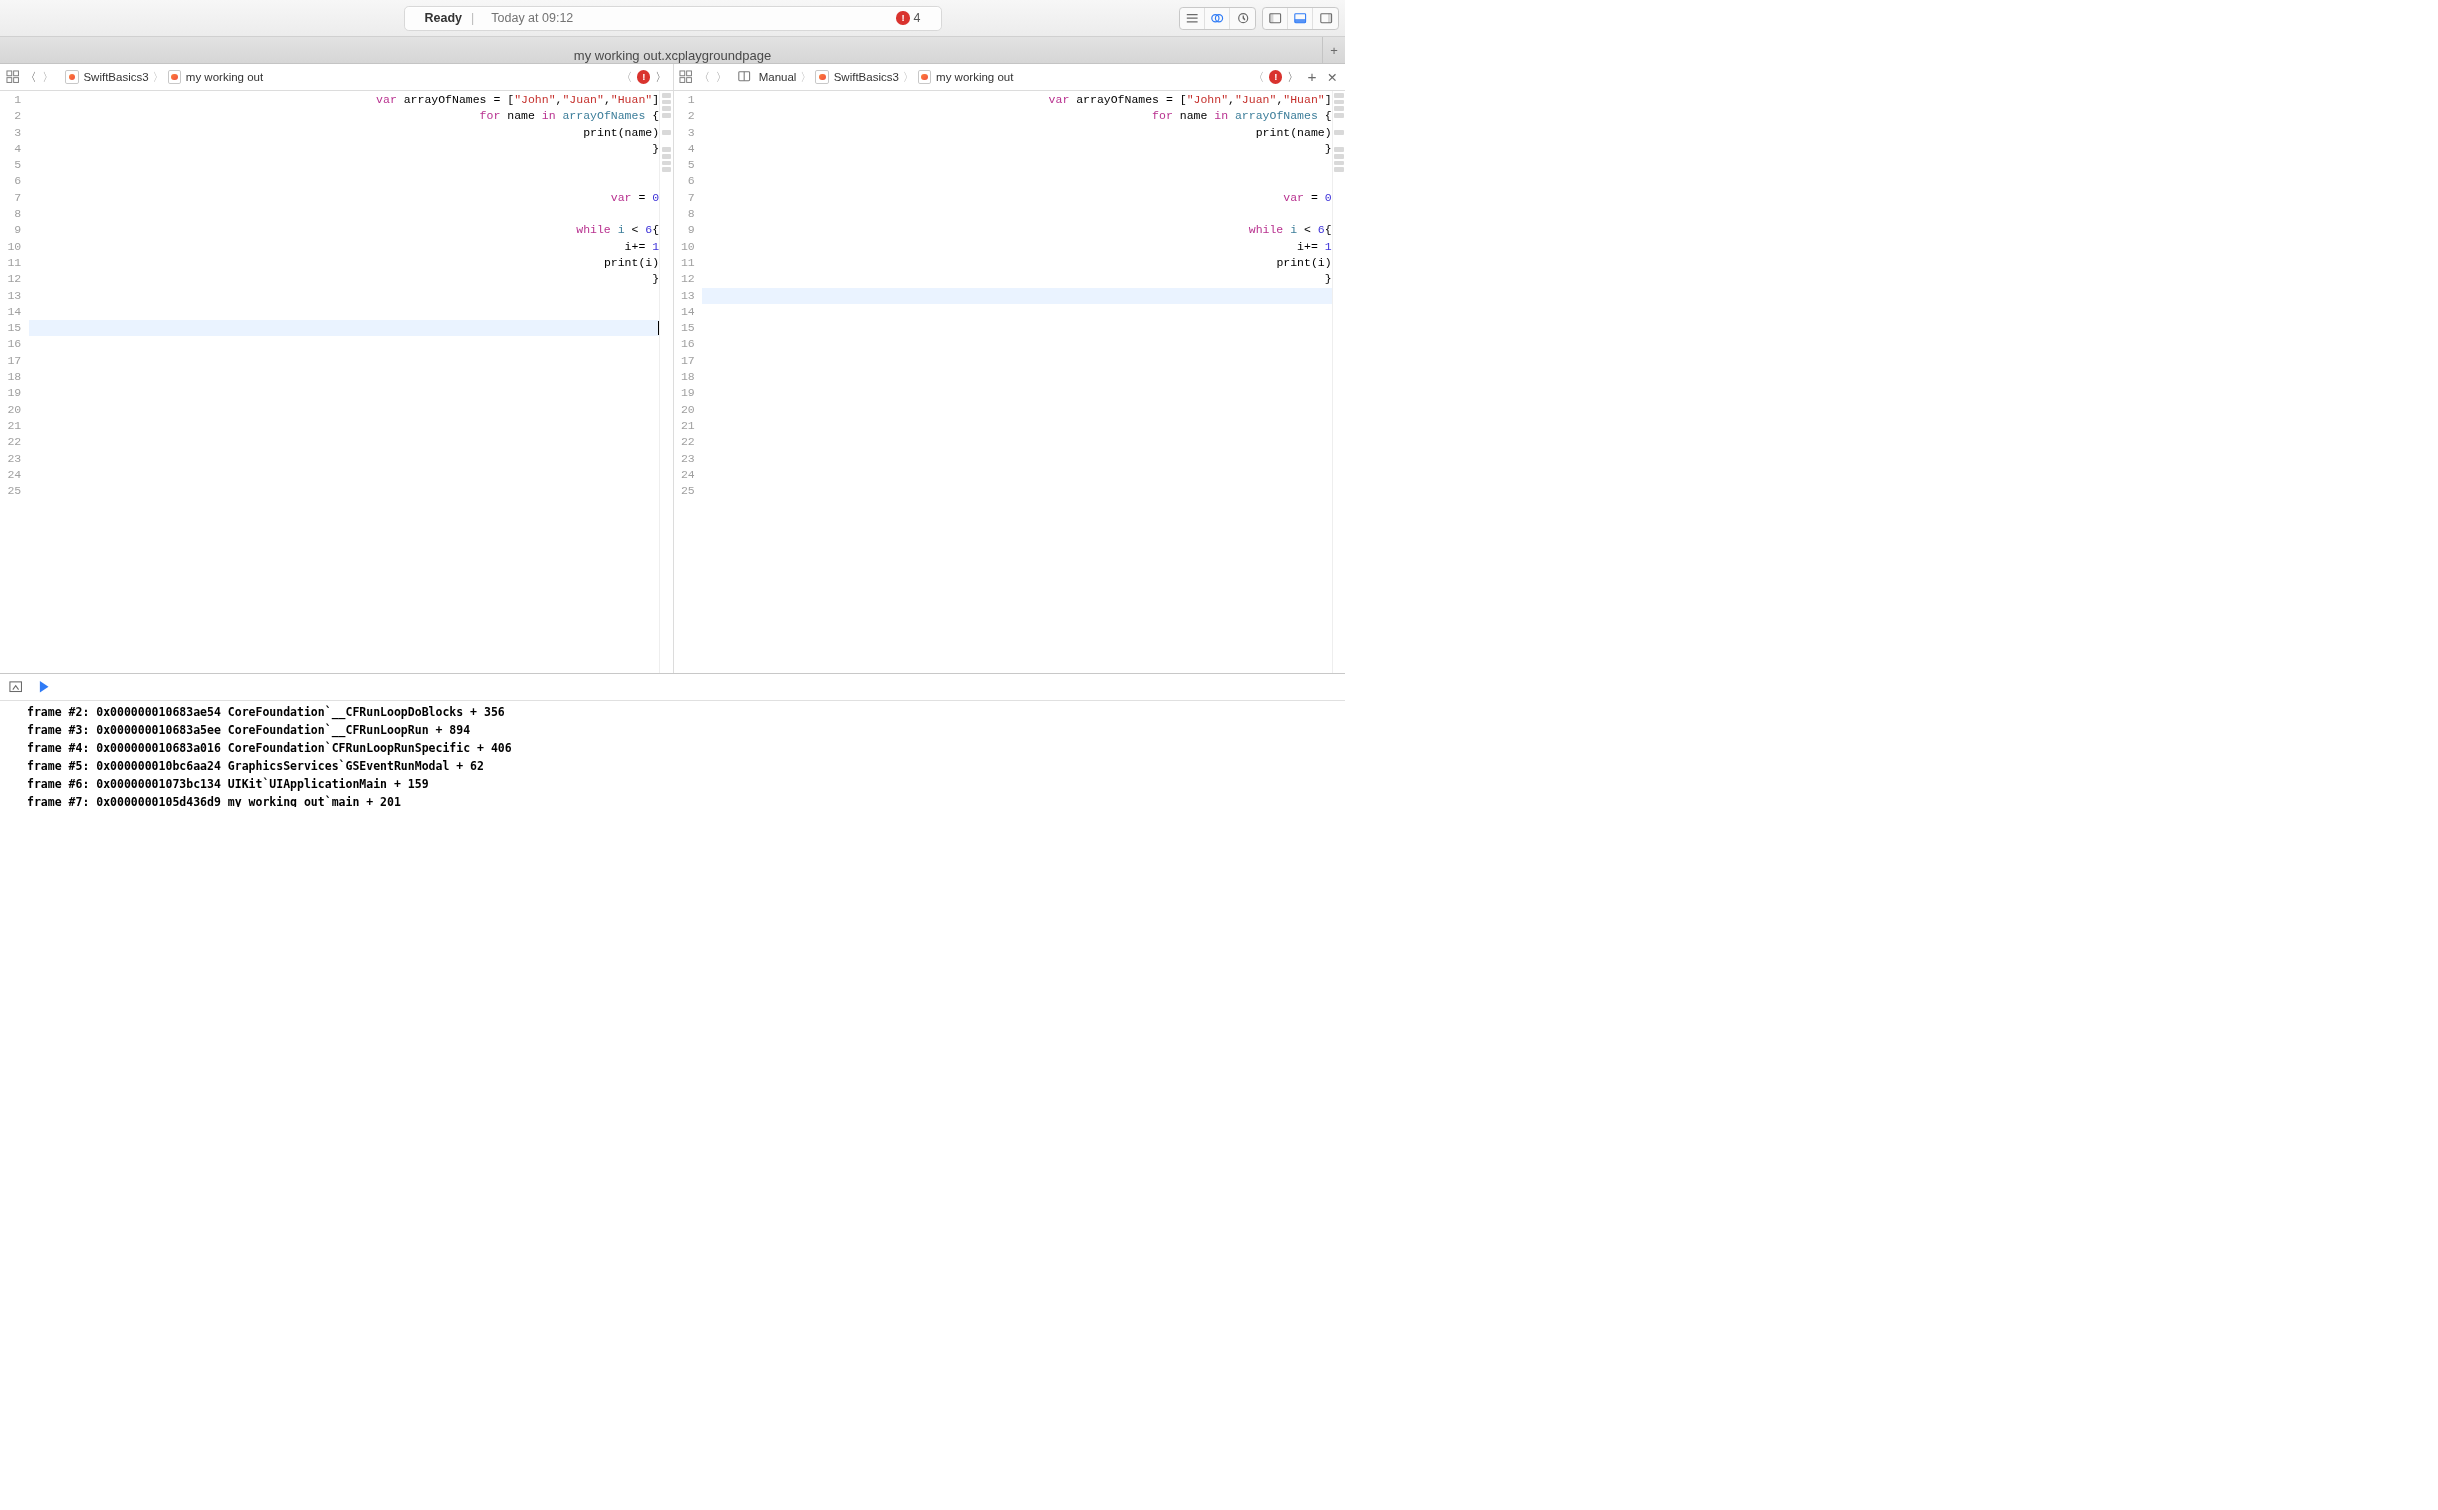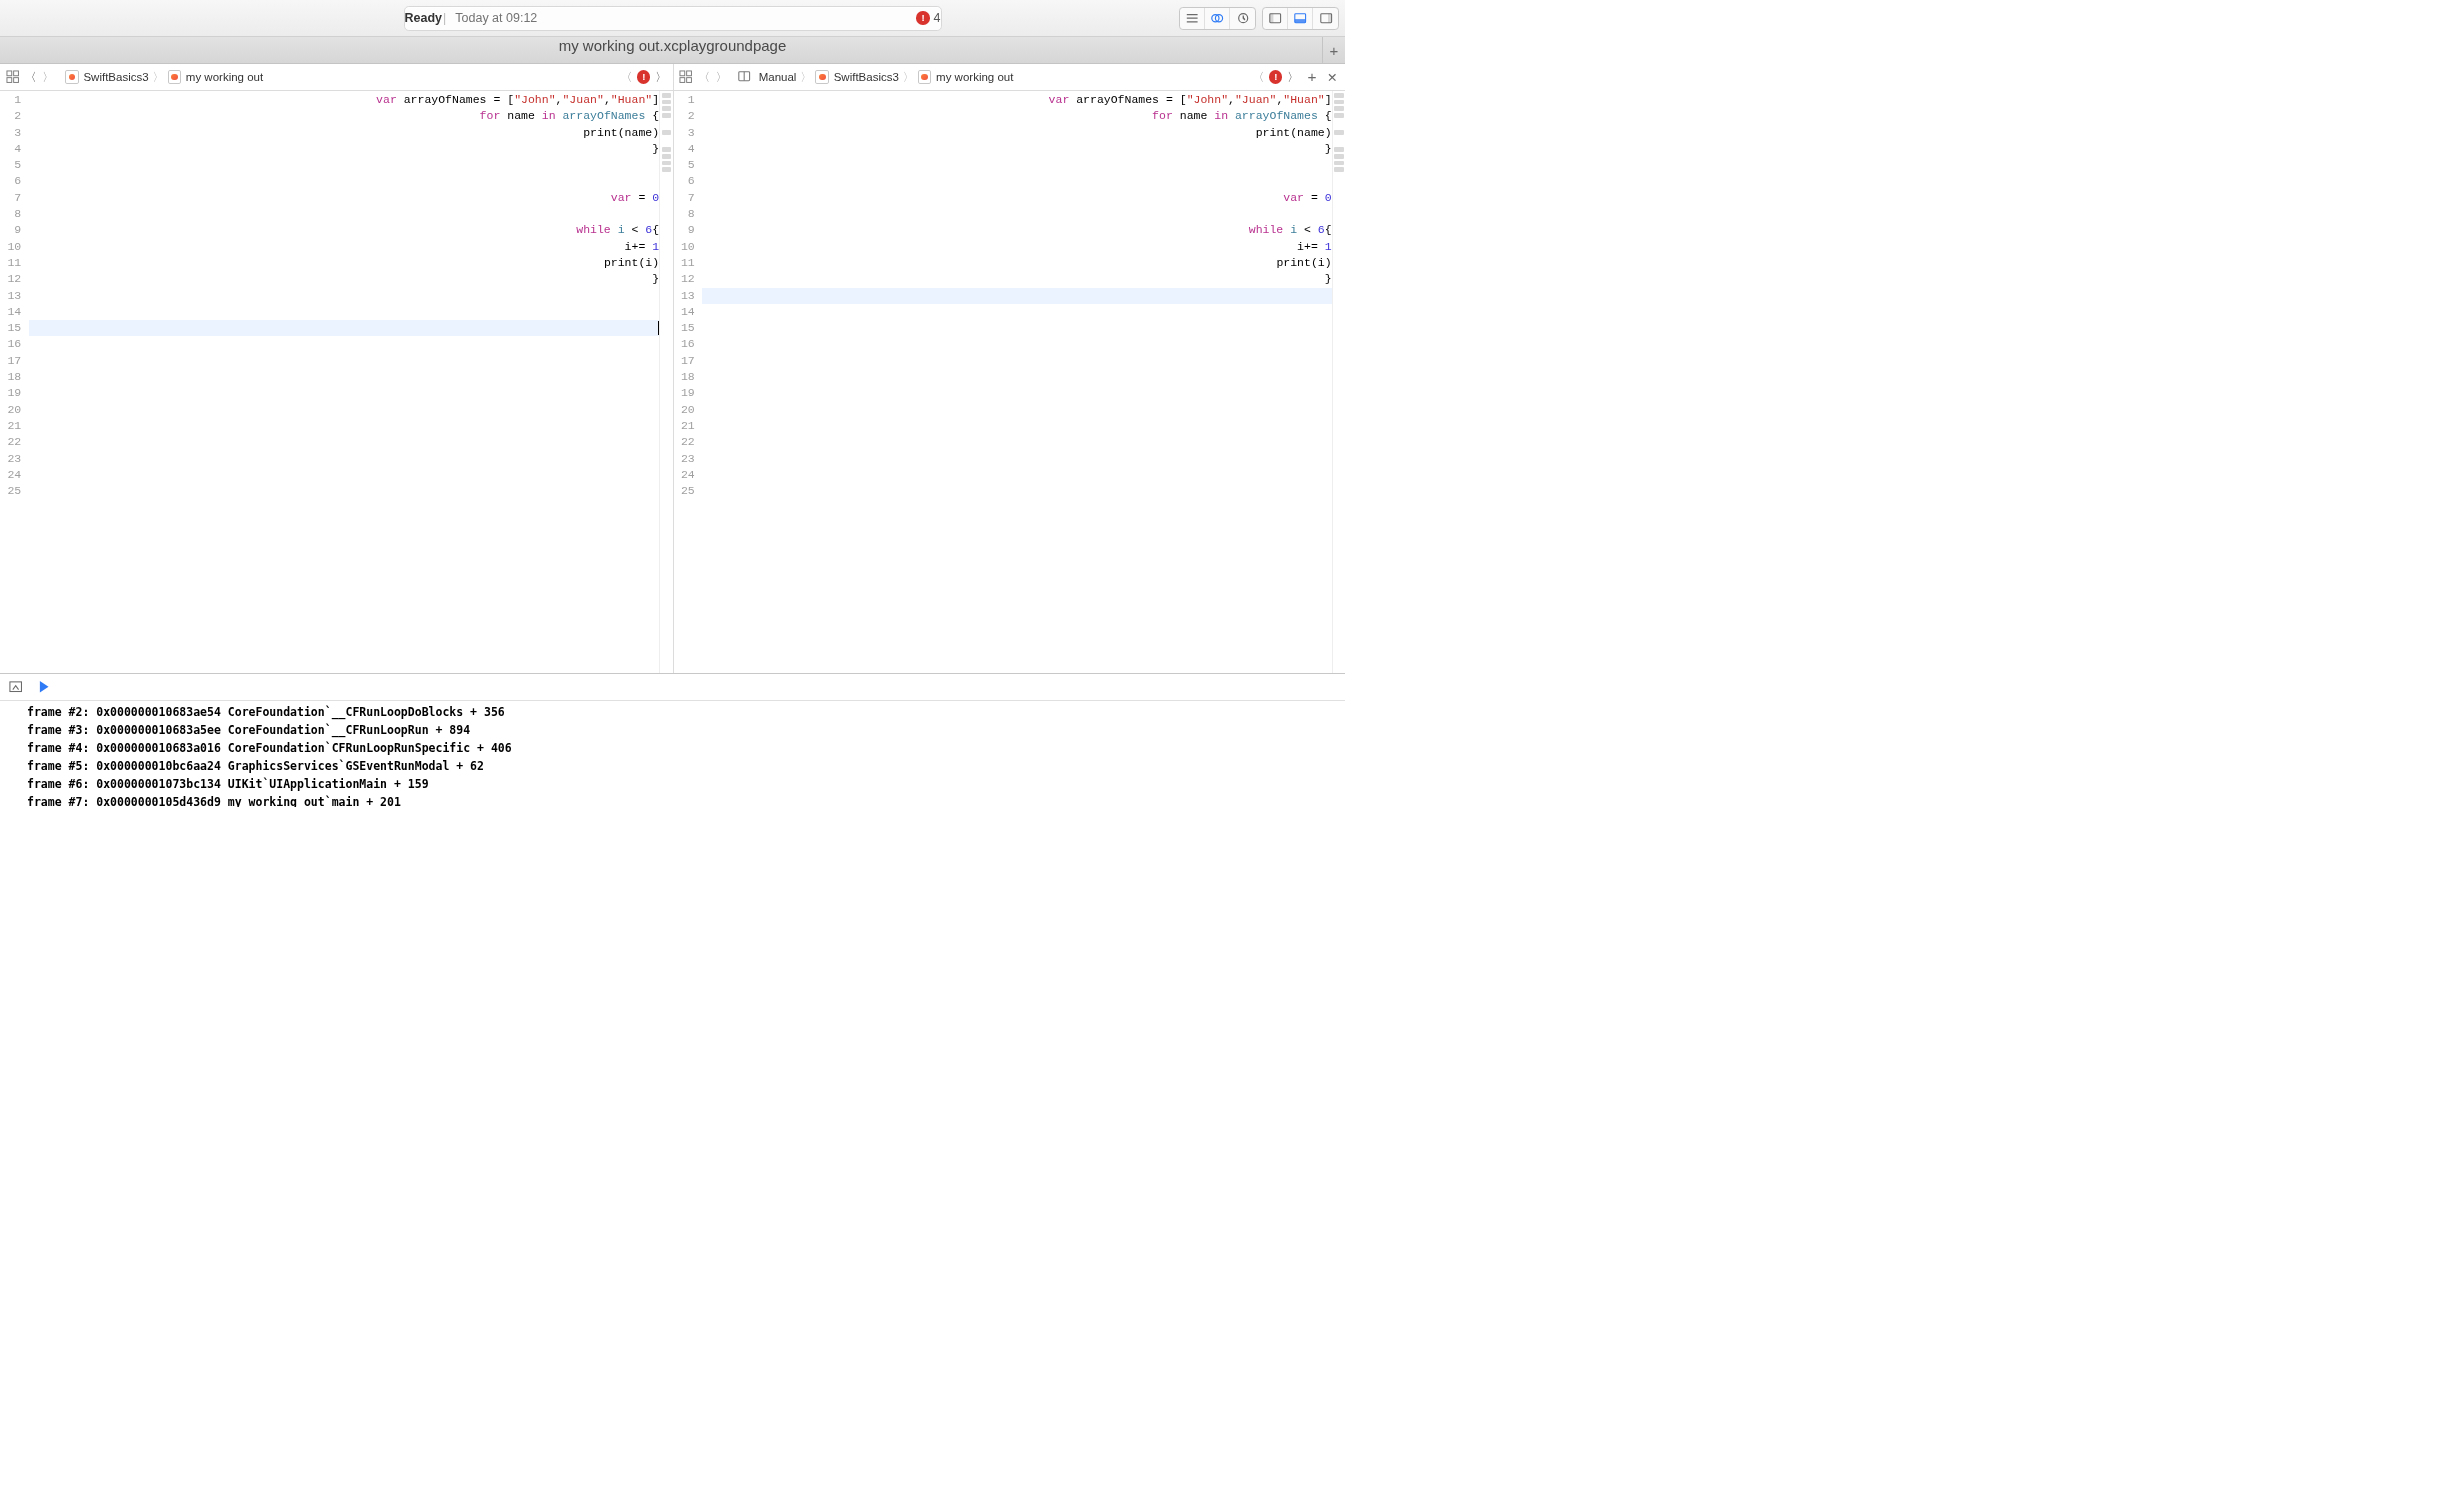--- a/index.html
+++ b/index.html
@@ -22,22 +22,22 @@
 .status-pill {
   position: absolute;
   left: 50%;
   transform: translateX(-50%);
   display: flex;
   align-items: center;
   background: #fdfdfd;
   border: 1px solid #d8d8d8;
   border-radius: 4.8px;
   height: 25px;
-  padding: 0 0;
-  gap: 1px;
+  padding: 0 20px;
+  gap: 9px;
   width: 538px;
   box-shadow: inset 0 1px 0 #fff;
 }
 .status-pill .ready { font-weight: 600; color:#333; }
 .status-pill .sep { color:#bbb; }
 .status-pill .ts { color:#737373;margin-left:8px; }
 .status-pill .err { margin-left: auto; display:flex; align-items:center; gap:3.8px; color:#555;}
 .badge-red {
   width: 13.4px; height: 13.4px; border-radius: 50%;
   background:#d9332e; color:#fff; font-size:9.6px; font-weight:bold;
@@ -49,23 +49,23 @@
 .tb-group { display:flex; border:1px solid #c8c8c8; border-radius:3.8px; background:#fafafa; height:23px; }
 .tb-btn { width:25px; display:flex; align-items:center; justify-content:center; border-right:1px solid #e0e0e0; color:#6a6a6a;}
 .tb-btn:last-child { border-right:none; }
 .tb-btn svg { width:14.4px; height:14.4px; }
 .tb-btn.blue { color:#2f7bf6; }
 
 .tabbar {
   height: 27px;
   background: linear-gradient(#e2e2e2,#d6d6d6);
   border-bottom: 1px solid #c4c4c4;
-  display:flex; align-items:flex-start; justify-content:center;
+  display:flex; align-items:flex-end; justify-content:center;
   position:relative;
-  color:#4a4a4a; font-size:15px;
+  color:#4a4a4a; font-size:13px;
 }
 .tabbar .add { position:absolute; right:0; width:23px; height:100%; display:flex; align-items:center; justify-content:center; border-left:1px solid #c4c4c4; color:#6a6a6a;}
 
 .split {
   display:flex;
   height: 610px;
   border-bottom:1px solid #c8c8c8;
 }
 .pane {
   flex: 1 1 50%;

